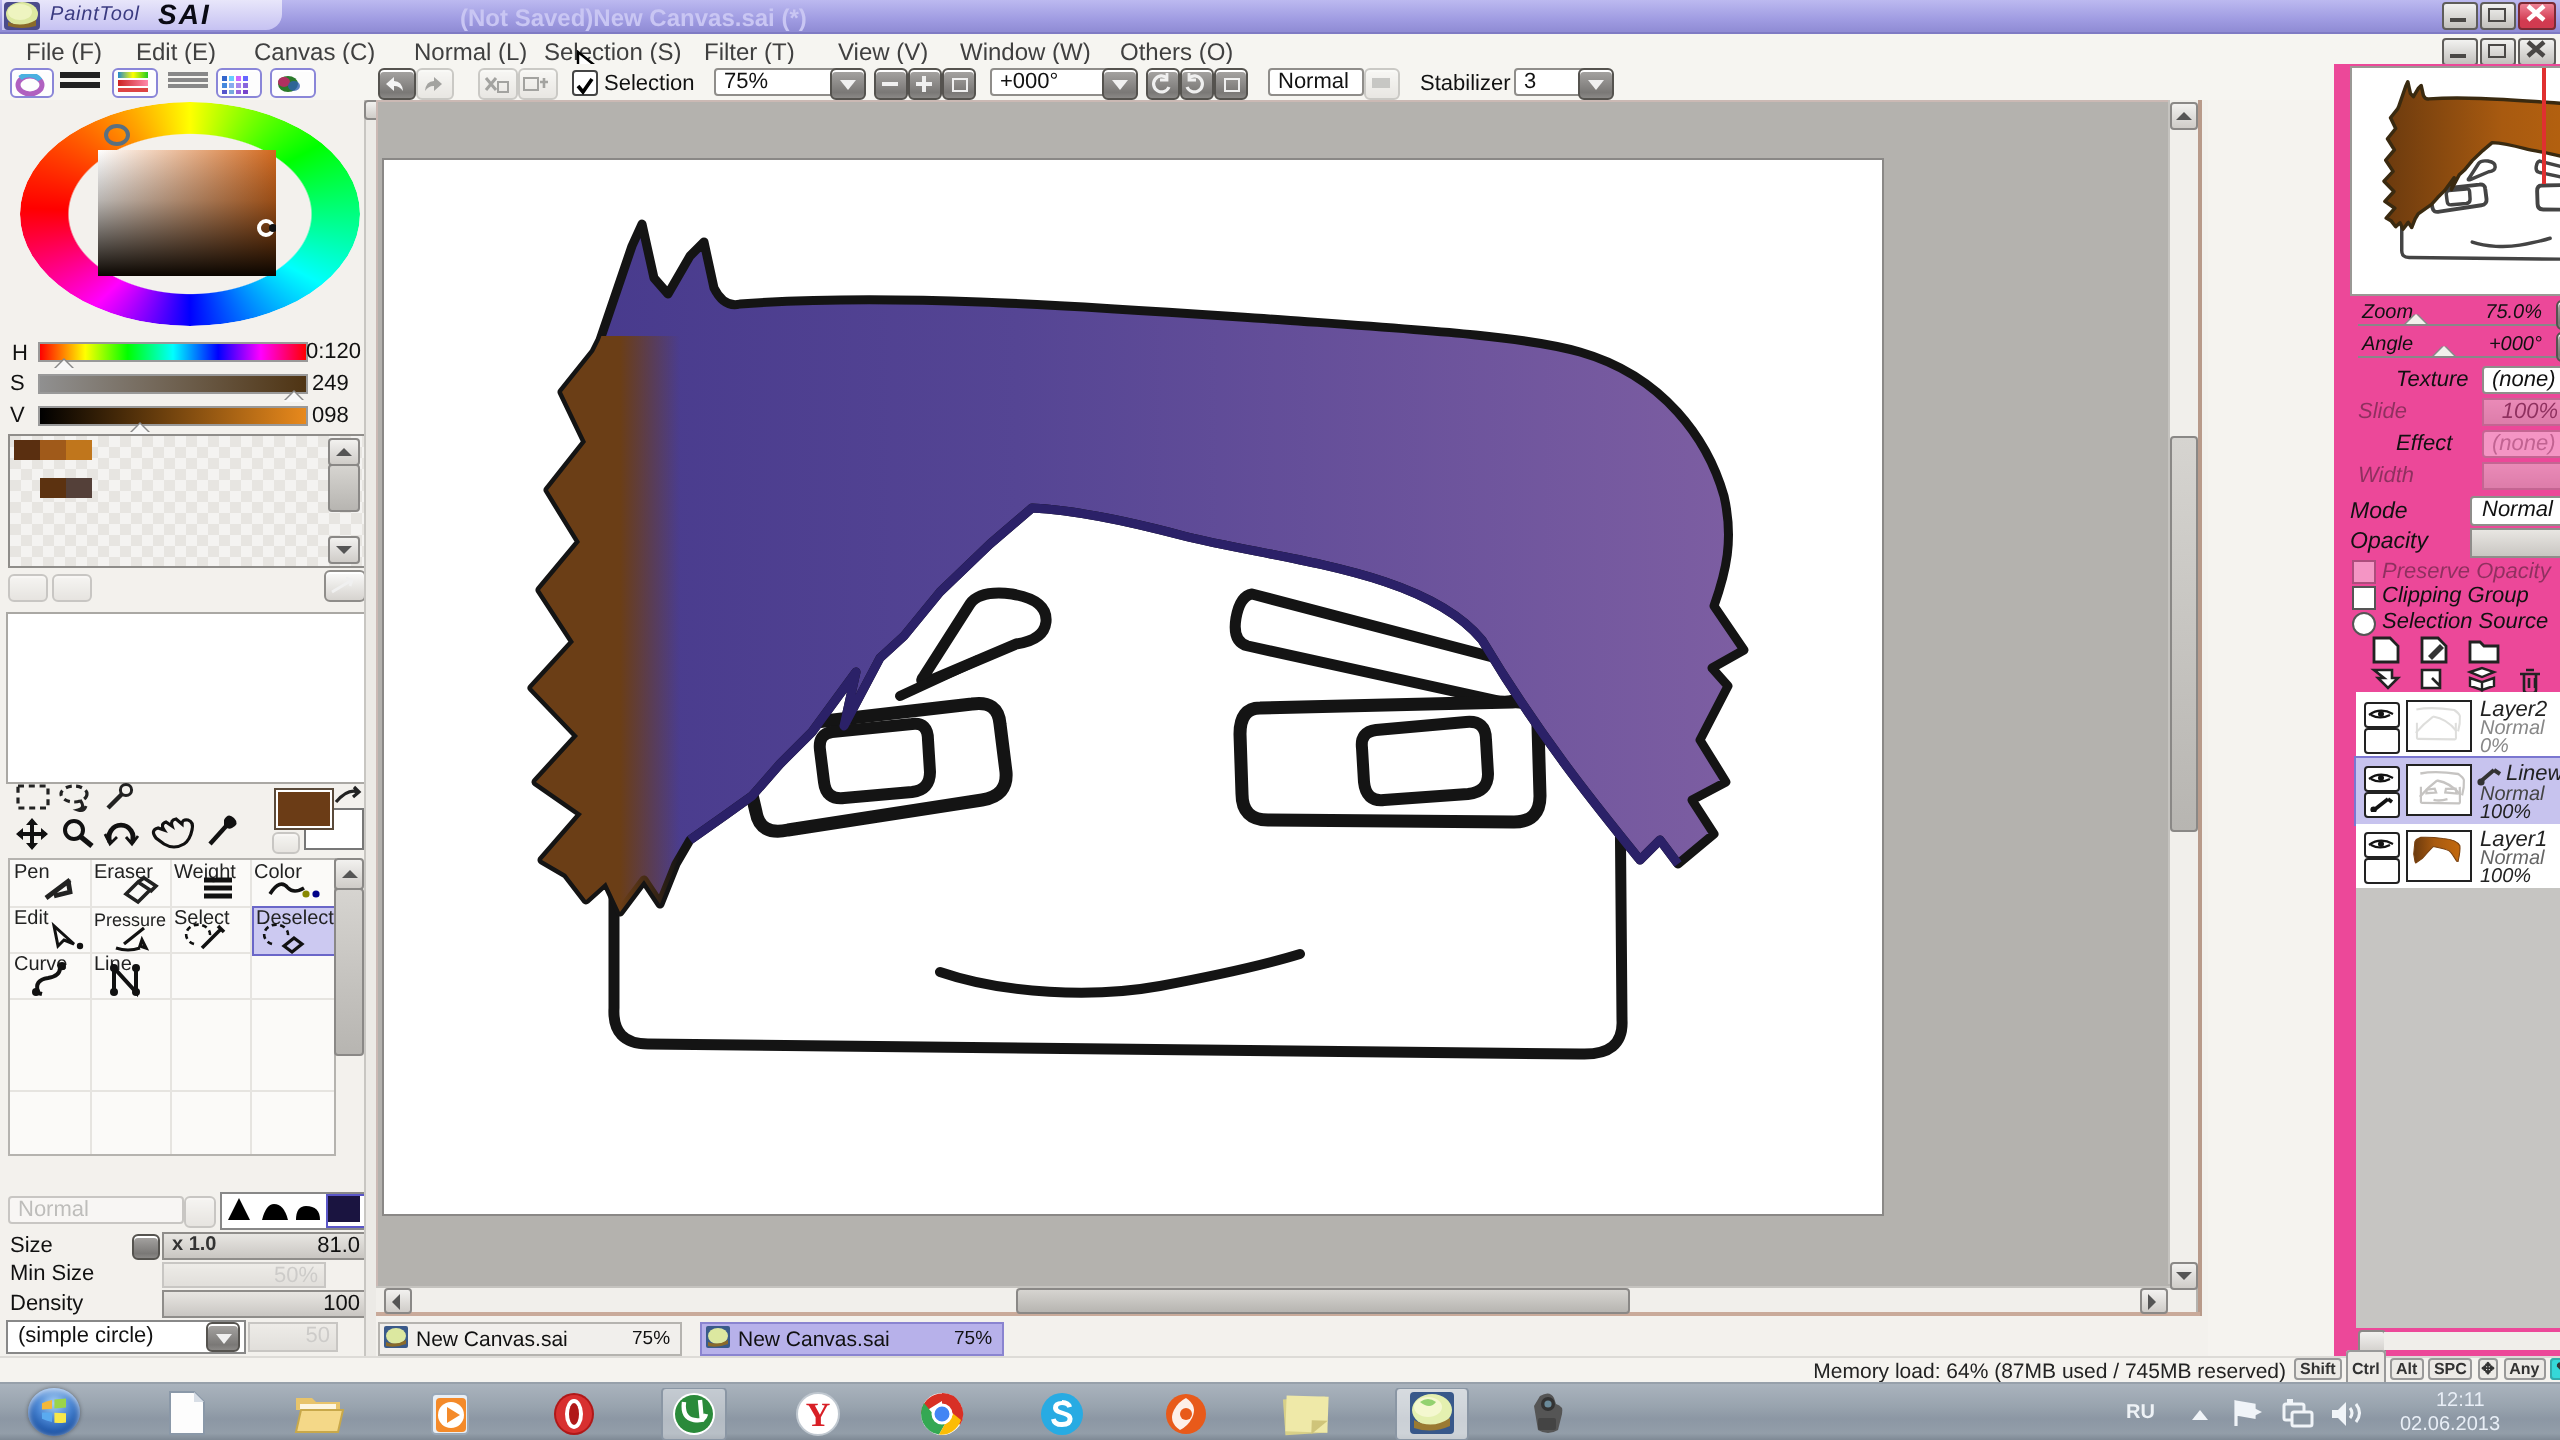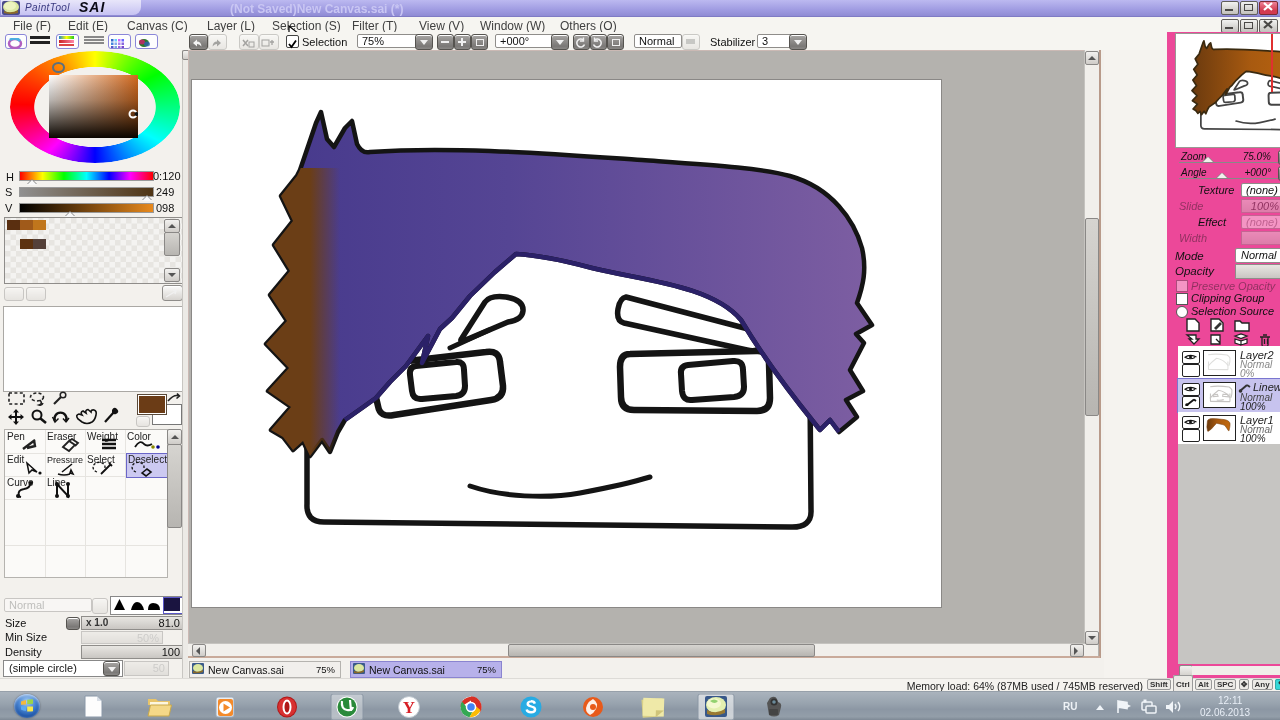--- a/index.html
+++ b/index.html
@@ -60,21 +60,21 @@
   <div class="abs" style="left:1259px;top:1px;width:17px;height:12px;background:linear-gradient(#ee8296,#d23a50 70%);border:1.5px solid #7a2a34;border-radius:2px;">
       <svg width="14" height="9" style="position:absolute;left:1px;top:0px;">
         <path d="M3 1 L11 8 M11 1 L3 8" stroke="#fff" stroke-width="2.2"></path>
       </svg>
     </div>
 </div>
 <div id="menubar">
   <div class="menuitem" style="left:13px;">File (F)</div>
   <div class="menuitem" style="left:68px;">Edit (E)</div>
   <div class="menuitem" style="left:127px;">Canvas (C)</div>
-  <div class="menuitem" style="left:207px;">Layer (L)</div>
+  <div class="menuitem" style="left:207px;">Normal (L)</div>
   <div class="menuitem" style="left:272px;">Selection (S)</div>
   <div class="menuitem" style="left:352px;">Filter (T)</div>
   <div class="menuitem" style="left:419px;">View (V)</div>
   <div class="menuitem" style="left:480px;">Window (W)</div>
   <div class="menuitem" style="left:560px;">Others (O)</div>
 
   <div class="abs" style="left:1221px;top:2px;width:16px;height:12px;background:linear-gradient(#f2f2f0,#c2c0bc);border:1.5px solid #5f5d5a;border-radius:2px;">
       <div class="abs" style="left:2.5px;top:6.5px;width:8px;height:2.5px;background:#4a4846;"></div>
     </div>
   <div class="abs" style="left:1240px;top:2px;width:16px;height:12px;background:linear-gradient(#f2f2f0,#c2c0bc);border:1.5px solid #5f5d5a;border-radius:2px;">

